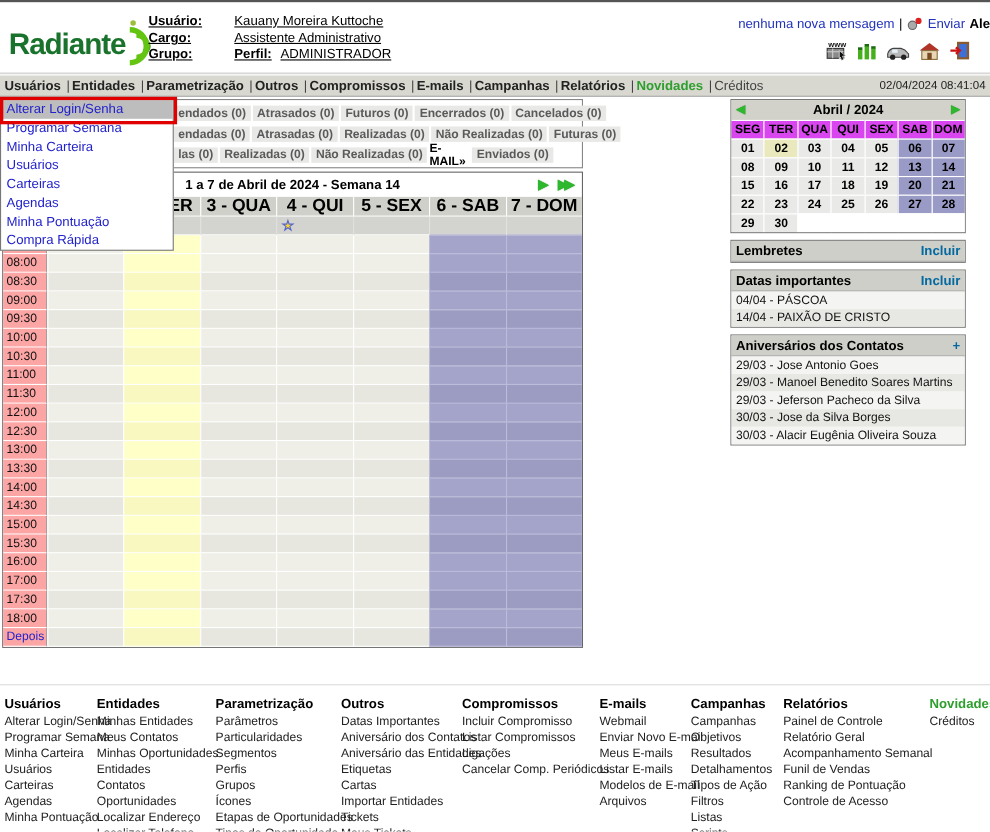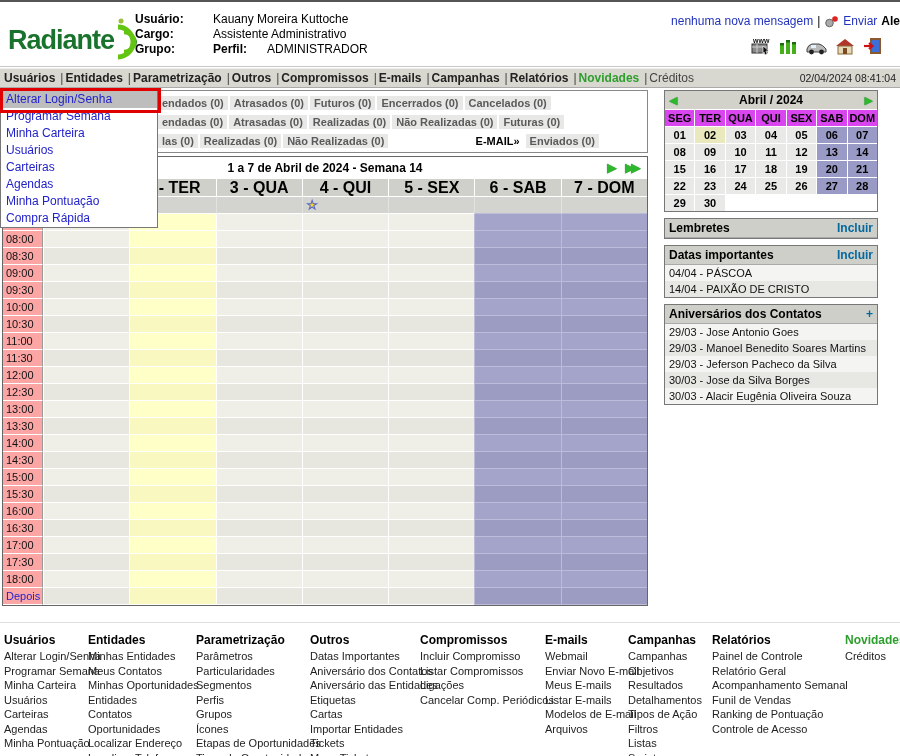--- a/index.html
+++ b/index.html
@@ -4,24 +4,24 @@
 <style>
   html,body{margin:0;padding:0;}
   body{width:900px;height:756px;overflow:hidden;background:#fff;
        font-family:"Liberation Sans","DejaVu Sans",sans-serif;position:relative;}
   .page{position:relative;width:900px;height:756px;border-top:2px solid #555;box-sizing:border-box;}
 
   
   .header{position:absolute;left:0;top:2px;width:900px;height:62px;border-bottom:1px solid #c8c8c8;}
   .logo{position:absolute;left:8px;top:10px;display:flex;align-items:center;}
   .logo-text{font-size:27px;font-weight:bold;color:#19732c;letter-spacing:-1px;}
-  .userinfo{position:absolute;left:135px;top:8px;font-size:12px;color:#000;}
+  .userinfo{position:absolute;left:135px;top:8px;font-size:12px;color:#000;text-decoration:underline;}
   .u-row{display:flex;line-height:15px;}
   .u-label{font-weight:bold;width:78px;}
-  .u-bold{font-weight:bold;margin-right:20px;}
+  .u-bold{font-weight:bold;margin-right:8px;}
   .topright{position:absolute;right:0;top:10px;text-align:right;white-space:nowrap;font-size:12px;}
   .msg-line{display:flex;align-items:center;justify-content:flex-end;gap:4px;}
   .bluelink{color:#2233bb;cursor:pointer;}
   .alert-name{font-weight:bold;color:#000;}
   .icon-row{margin-top:8px;display:flex;gap:8px;justify-content:flex-end;padding-right:18px;align-items:flex-end;}
   .icon-row svg{display:block;}
 
   
   .menubar{position:absolute;left:0;top:66px;width:900px;height:20px;background:#d8d8d0;
            border-top:1px solid #eee;border-bottom:1px solid #aaa;box-sizing:border-box;
@@ -34,21 +34,21 @@
 
   
   .dropdown{position:absolute;left:0;top:88px;width:158px;background:#fff;border:1px solid #777;
             box-sizing:border-box;z-index:50;}
   .dd-item{font-size:12px;color:#2222cc;padding:1px 5px;height:15px;line-height:15px;cursor:pointer;}
   .dd-item.sel{background:#bdbdbd;}
   .red-box{position:absolute;left:0;top:86px;width:161px;height:25px;border:3px solid #e00000;
            box-sizing:border-box;z-index:60;pointer-events:none;}
 
   
-  .content{position:absolute;left:2px;top:88px;width:646px;}
+  .content{position:absolute;left:2px;top:88px;width:528px;}
   .status-panel{border:1px solid #888;box-sizing:border-box;padding:2px 0;}
   .st-row{display:flex;align-items:center;height:19px;padding-left:155px;}
   .pill{display:inline-block;background:#e8e8e6;color:#5a5a5a;font-weight:bold;font-size:11px;
         padding:1px 4px;margin-right:2px;white-space:nowrap;cursor:pointer;}
   .email-group{margin-left:auto;margin-right:46px;display:flex;align-items:center;}
   .email-label{font-weight:bold;color:#000;font-size:11px;margin-right:6px;}
 
   
   .agenda{margin-top:3px;border:1px solid #666;box-sizing:border-box;background:#fff;}
   .ag-title{position:relative;height:22px;line-height:22px;text-align:center;font-size:12px;font-weight:bold;}
@@ -445,30 +445,20 @@
           <div class="ag-row">
             <div class="ag-time">16:00</div>
             <div class="ag-cell c-day"></div>
             <div class="ag-cell c-today"></div>
             <div class="ag-cell c-day"></div>
             <div class="ag-cell c-day"></div>
             <div class="ag-cell c-day"></div>
             <div class="ag-cell c-wkend"></div>
             <div class="ag-cell c-wkend"></div>
           </div>
-          <div class="ag-row alt">
-            <div class="ag-time">16:30</div>
-            <div class="ag-cell c-day"></div>
-            <div class="ag-cell c-today"></div>
-            <div class="ag-cell c-day"></div>
-            <div class="ag-cell c-day"></div>
-            <div class="ag-cell c-day"></div>
-            <div class="ag-cell c-wkend"></div>
-            <div class="ag-cell c-wkend"></div>
-          </div>
           <div class="ag-row">
             <div class="ag-time">17:00</div>
             <div class="ag-cell c-day"></div>
             <div class="ag-cell c-today"></div>
             <div class="ag-cell c-day"></div>
             <div class="ag-cell c-day"></div>
             <div class="ag-cell c-day"></div>
             <div class="ag-cell c-wkend"></div>
             <div class="ag-cell c-wkend"></div>
           </div>

